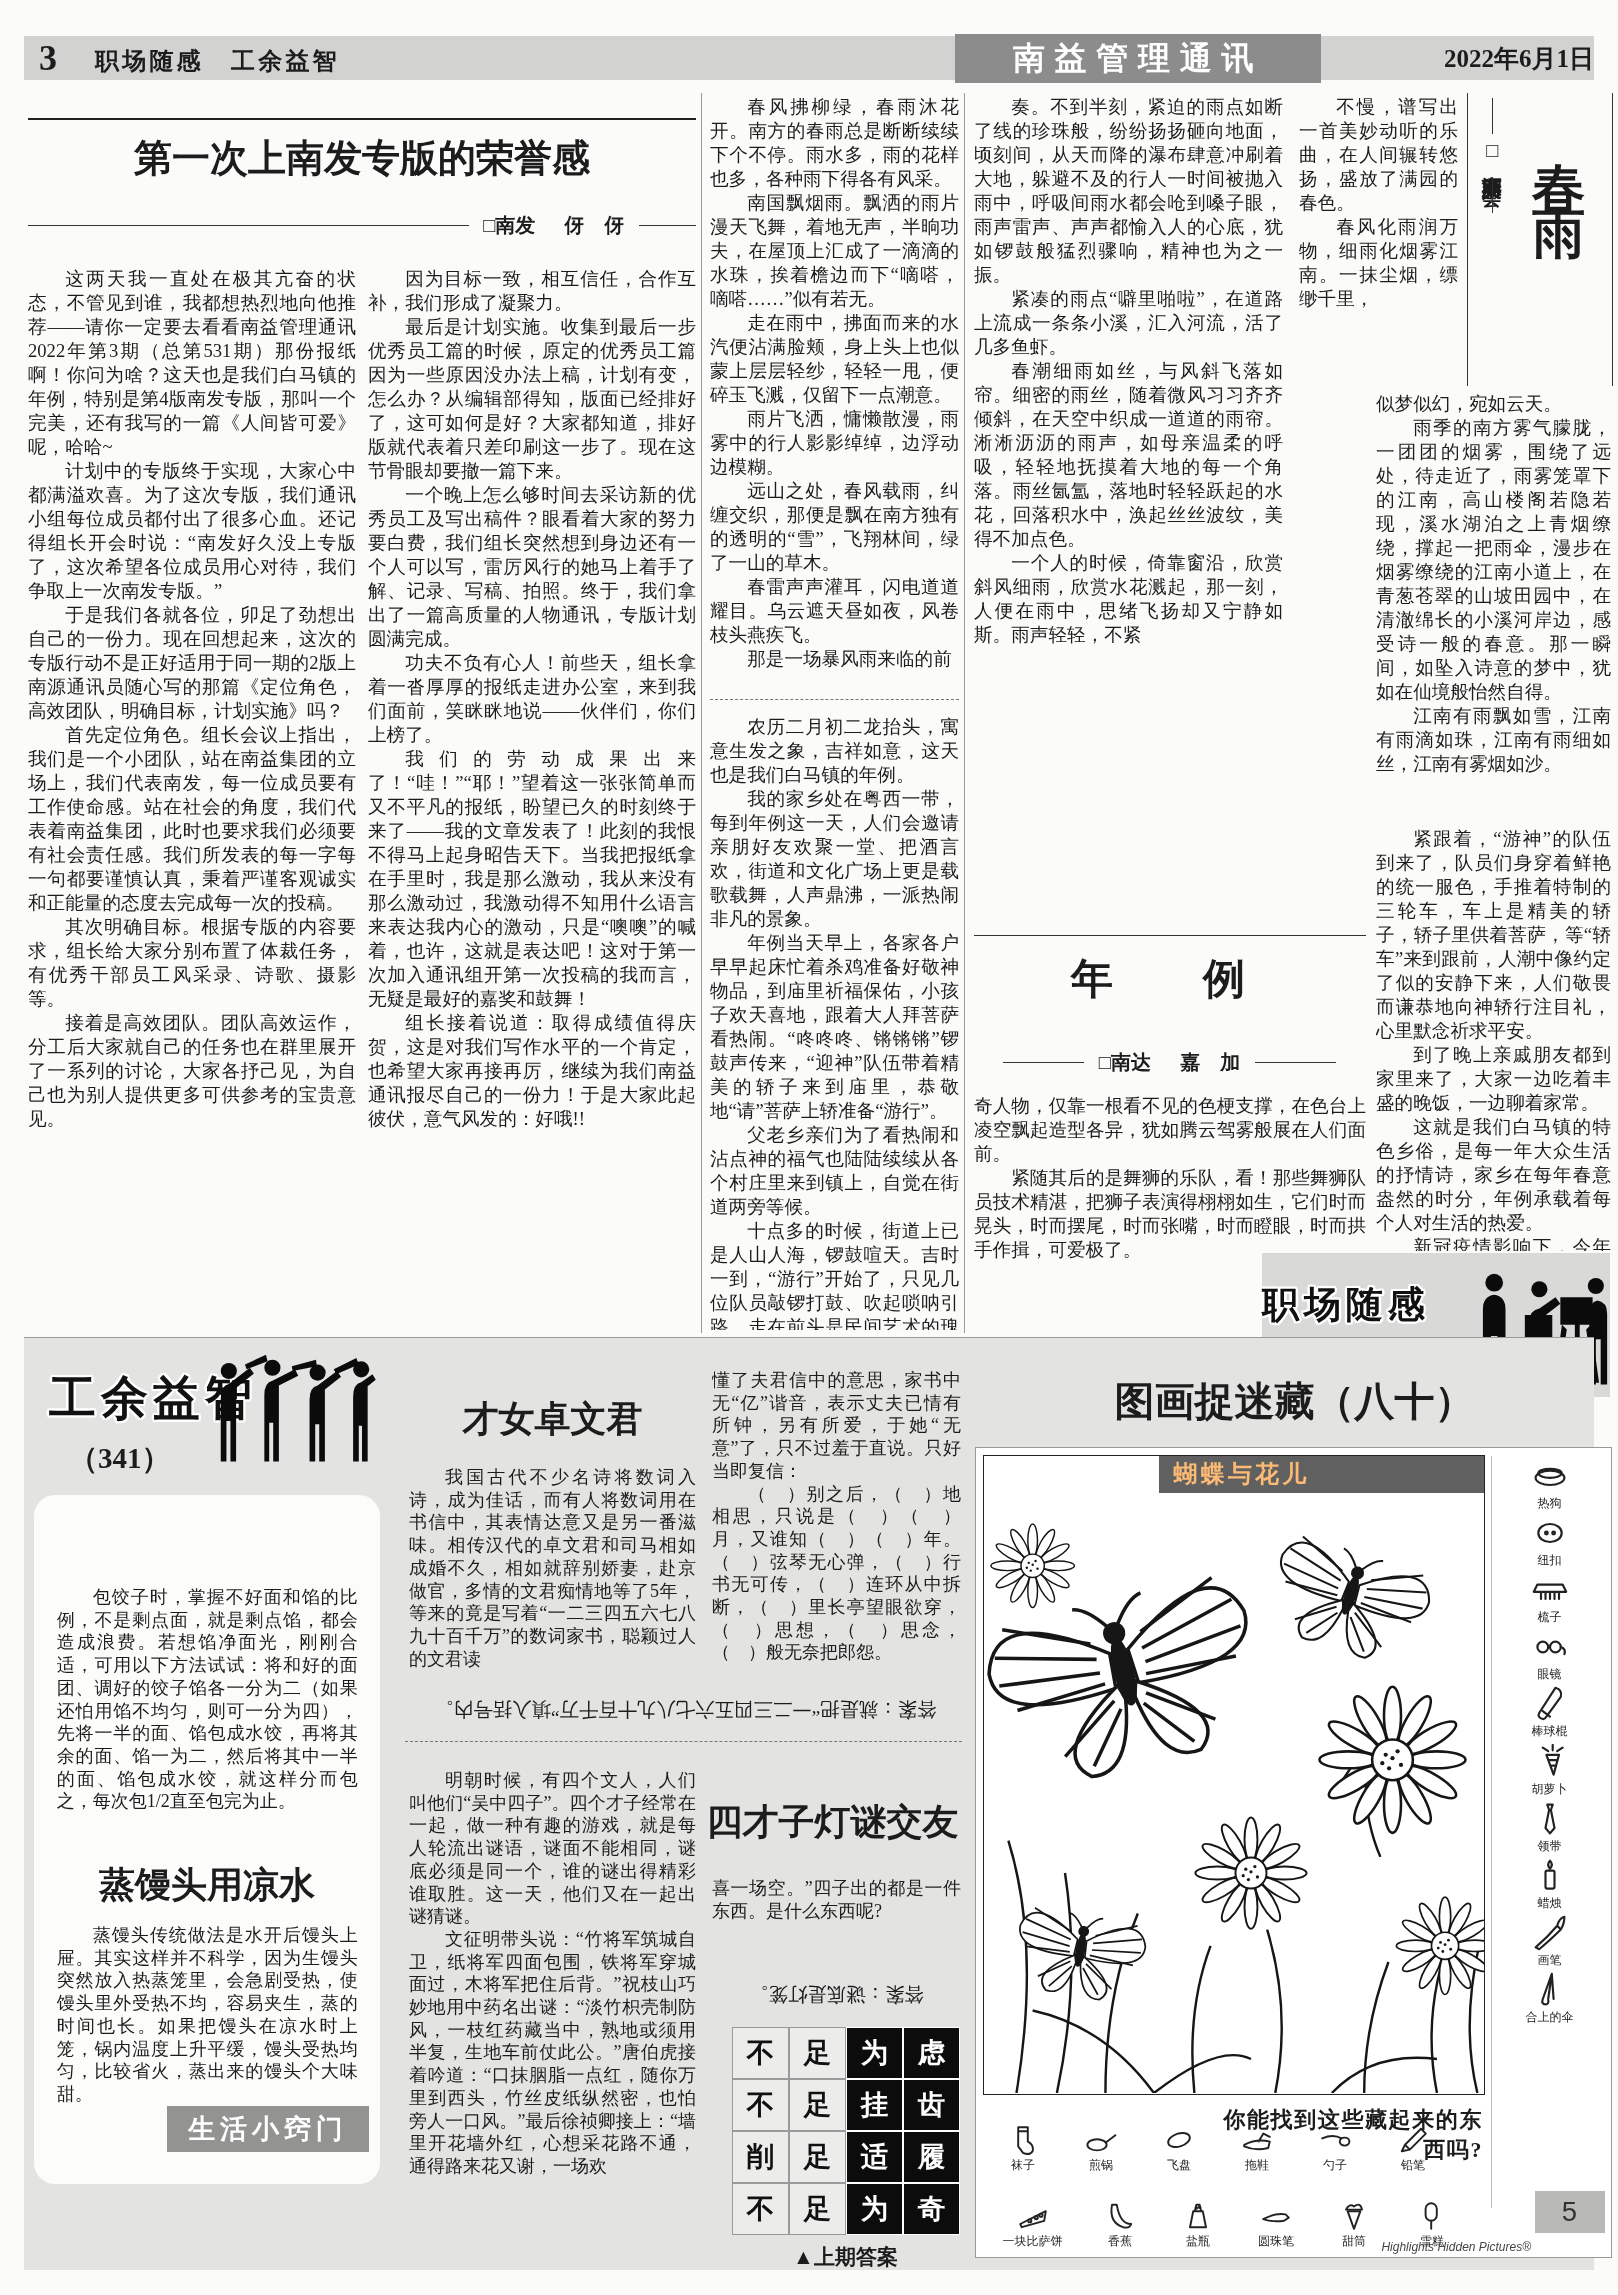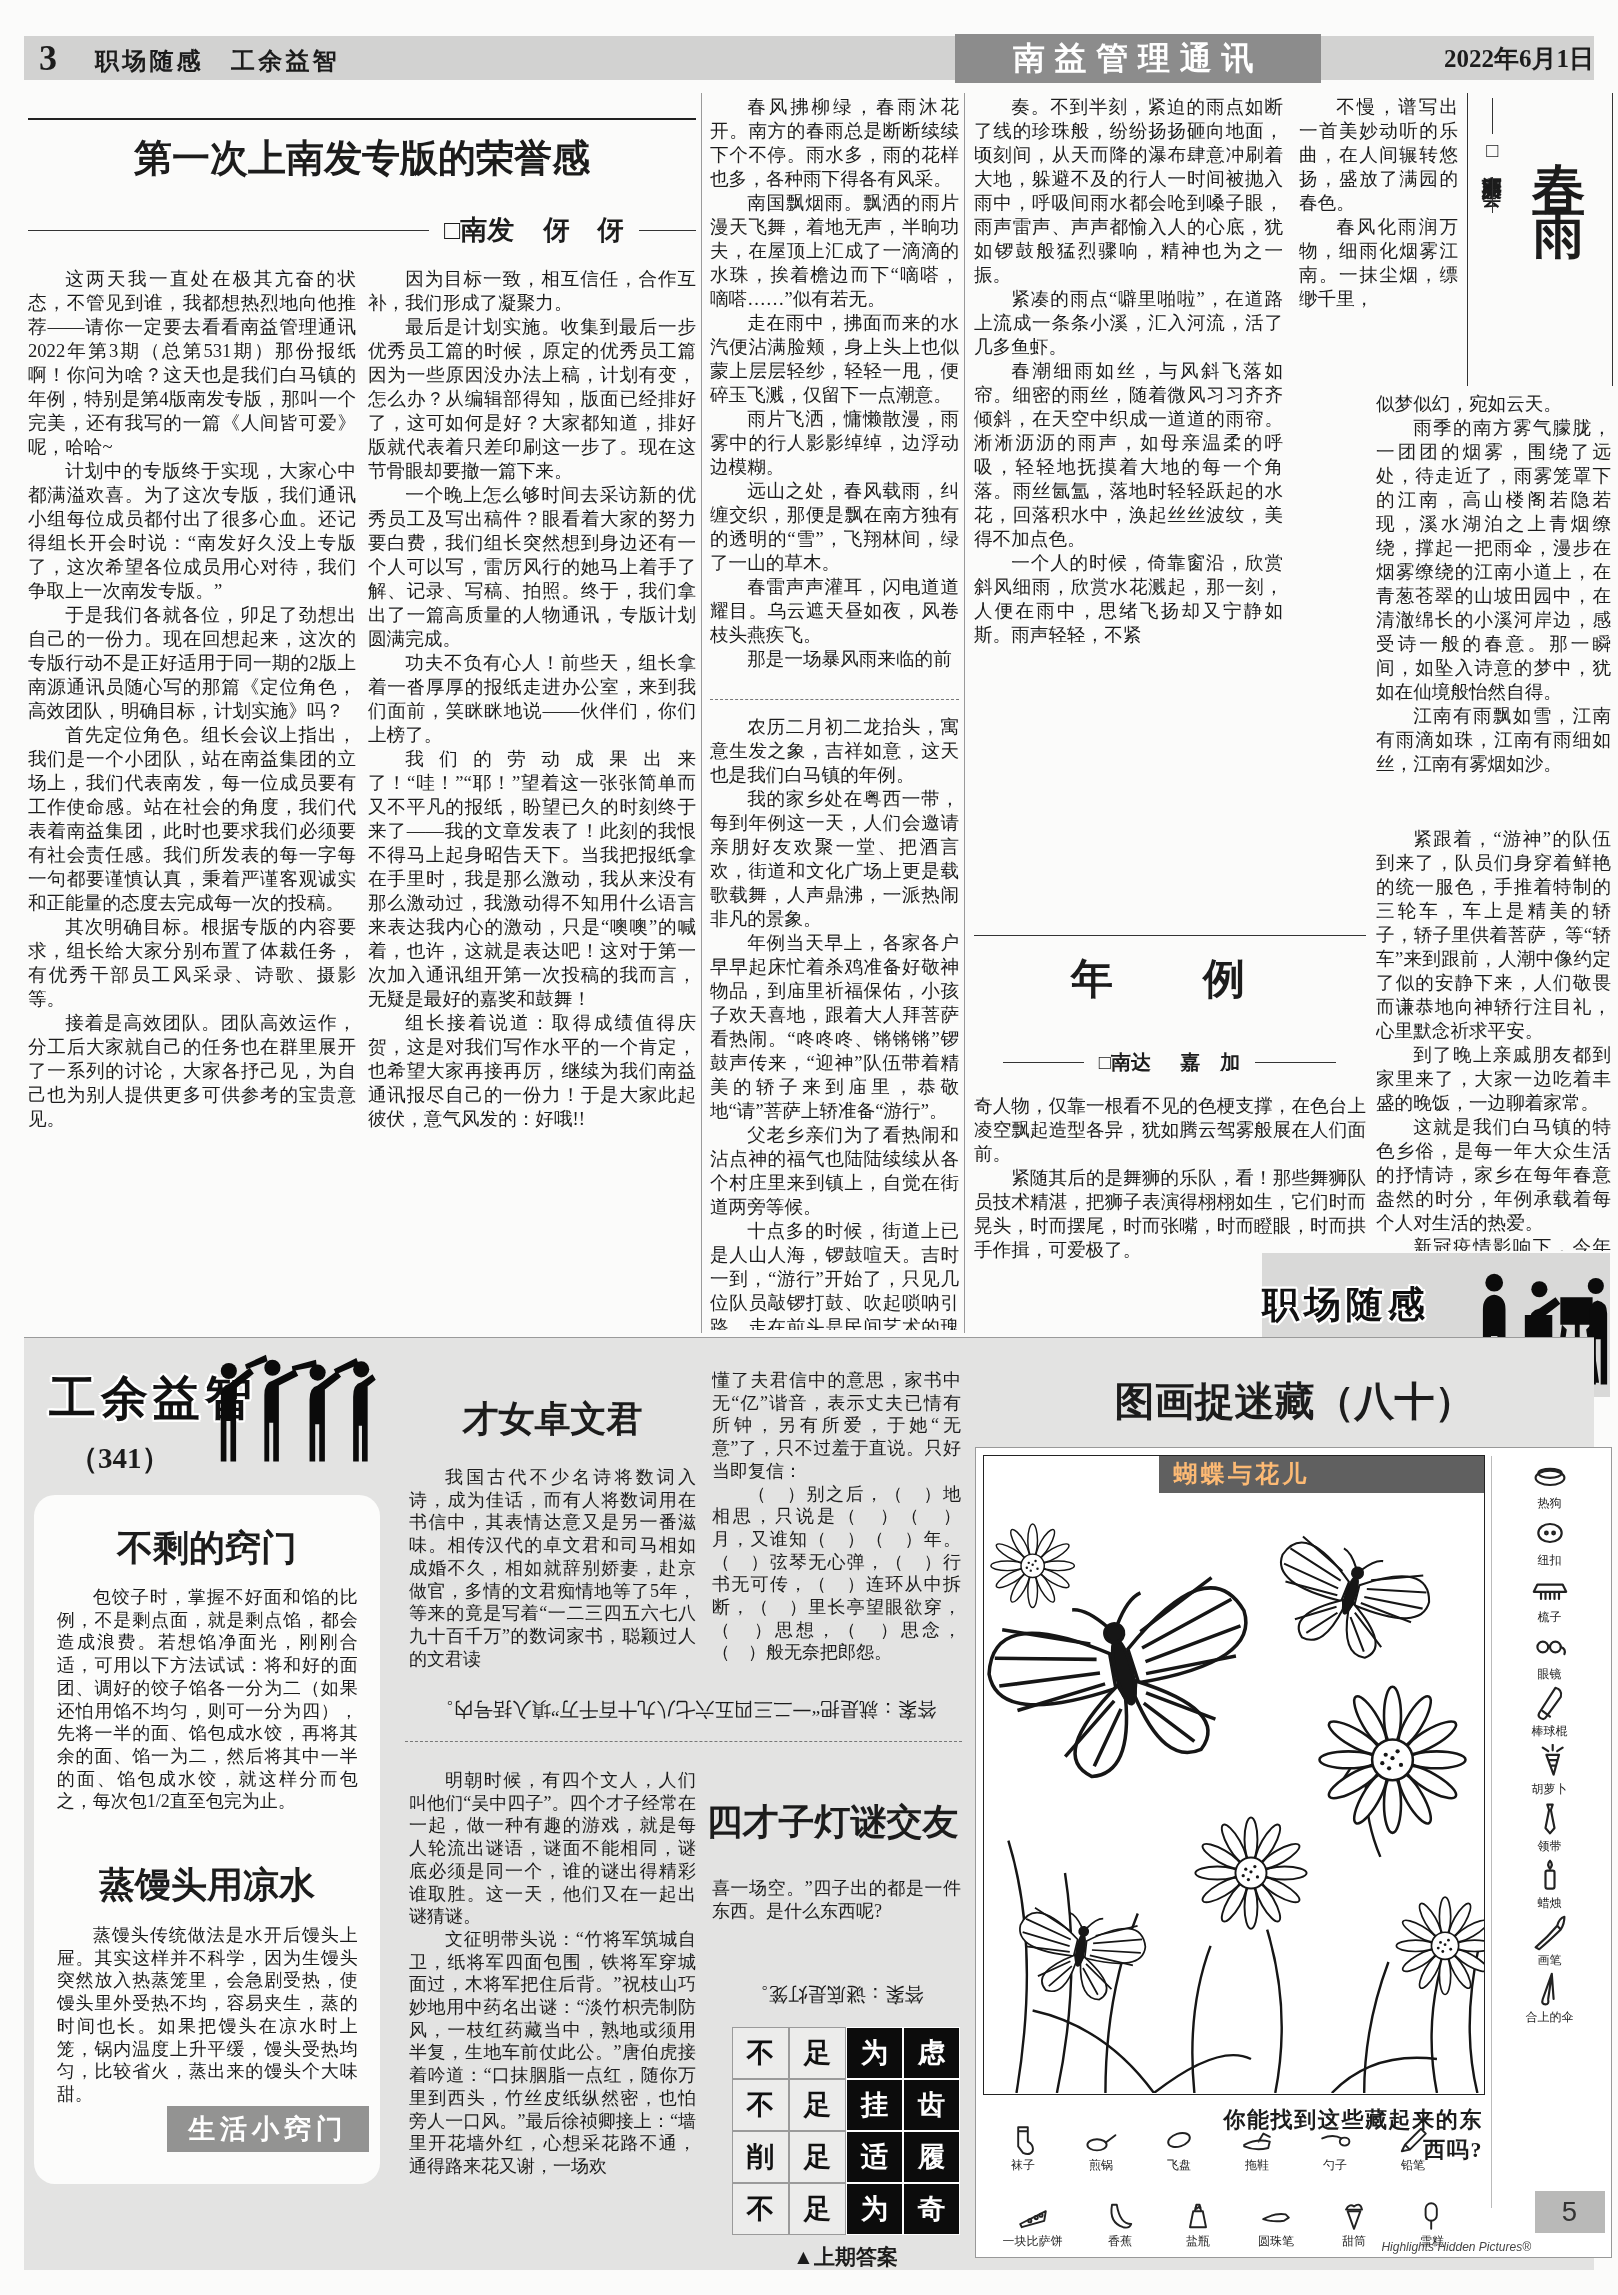--- a/index.html
+++ b/index.html
@@ -13,21 +13,21 @@
   .vrule{position:absolute;width:0;border-left:0.8px solid #9a9a9a;}
   .dash{position:absolute;border-top:1.6px dashed #777;height:0;}
   .hairline{position:absolute;border-top:0.8px solid #9a9a9a;height:0;}
   .headbar{background:#d2d2d1;}
   .mastbox{background:#8c8c8c;display:flex;align-items:center;justify-content:center;}
   .mast{color:#fff;font-size:32px;font-weight:bold;letter-spacing:9.7px;}
   .pgno{font-size:36px;font-weight:bold;}
   .secnames{font-size:24px;font-weight:bold;letter-spacing:3.2px;}
   .dateline{font-size:25px;font-weight:bold;text-align:right;}
   .art-title{font-weight:bold;text-align:center;}
-  .byline-row{position:absolute;display:flex;align-items:center;font-size:27px;font-weight:bold;}
+  .byline-row{position:absolute;display:flex;align-items:center;font-size:20px;font-weight:bold;}
   .byline-row .ln{flex:1;border-top:1.6px solid #333;height:0;}
   .byline-row .nm{padding:0 14.6px;white-space:nowrap;}
   .outline-logo{font-weight:bold;color:#111;letter-spacing:4.9px;
      text-shadow:-1.6px -1.6px 0 #fff,1.6px -1.6px 0 #fff,-1.6px 1.6px 0 #fff,1.6px 1.6px 0 #fff,0 2.4px 0 #fff,0 -2.4px 0 #fff,2.4px 0 0 #fff,-2.4px 0 0 #fff;}
   .flip{transform:rotate(180deg);}
   .vstrip{display:flex;flex-direction:row;border-left:1.6px solid #333;border-right:1.6px solid #333;}
   .vbyline{writing-mode:vertical-rl;font-size:20px;font-weight:bold;display:flex;align-items:center;margin-left:11.3px;}
   .vbyline .seg{width:0;border-left:1.6px solid #333;height:36px;margin:4.9px 0;align-self:center;}
   .vtitle{writing-mode:vertical-rl;font-size:53px;font-weight:bold;letter-spacing:0.9em;margin:27.5px auto 0 auto;}
   .card{background:#fcfcfb;border-radius:21px;}
@@ -189,21 +189,20 @@
       <circle cx="138" cy="28" r="10"></circle>
         <path d="M128,138 V62 q0,-16 10,-18 l24,-18 5,7 -20,16 v89 h-7 v-46 h-5 v46 Z"></path>
         <path d="M158,24 l28,-14 3,8 -28,12 Z"></path>
       <circle cx="192" cy="24" r="10"></circle>
         <path d="M182,138 V58 q0,-16 10,-18 l14,-10 4,7 -10,8 v93 h-7 v-44 h-4 v44 Z"></path>
     </g>
   </svg>
   <div class="b" style="left:69px;top:1439px;font-size:29px;font-weight:bold;">（341）</div>
 
   <div class="b card" style="left:34px;top:1495px;width:346px;height:689px;">
-    <div class="art-title" style="margin-top:29px;font-size:36px;">不剩的窍门</div>
     <div class="col f22" style="left:22.7px;top:91px;width:301px;height:267px;">
       <p>包饺子时，掌握不好面和馅的比例，不是剩点面，就是剩点馅，都会造成浪费。若想馅净面光，刚刚合适，可用以下方法试试：将和好的面团、调好的饺子馅各一分为二（如果还怕用馅不均匀，则可一分为四），先将一半的面、馅包成水饺，再将其余的面、馅一为二，然后将其中一半的面、馅包成水饺，就这样分而包之，每次包1/2直至包完为止。</p>
     </div>
     <div class="art-title b" style="left:0;top:366px;width:346px;font-size:36px;">蒸馒头用凉水</div>
     <div class="col f22" style="left:22.7px;top:429px;width:301px;height:194px;">
       <p>蒸馒头传统做法是水开后馒头上屉。其实这样并不科学，因为生馒头突然放入热蒸笼里，会急剧受热，使馒头里外受热不均，容易夹生，蒸的时间也长。如果把馒头在凉水时上笼，锅内温度上升平缓，馒头受热均匀，比较省火，蒸出来的馒头个大味甜。</p>
     </div>
     <div class="b tag" style="right:11.3px;bottom:32px;">生活小窍门</div>
   </div>
 

